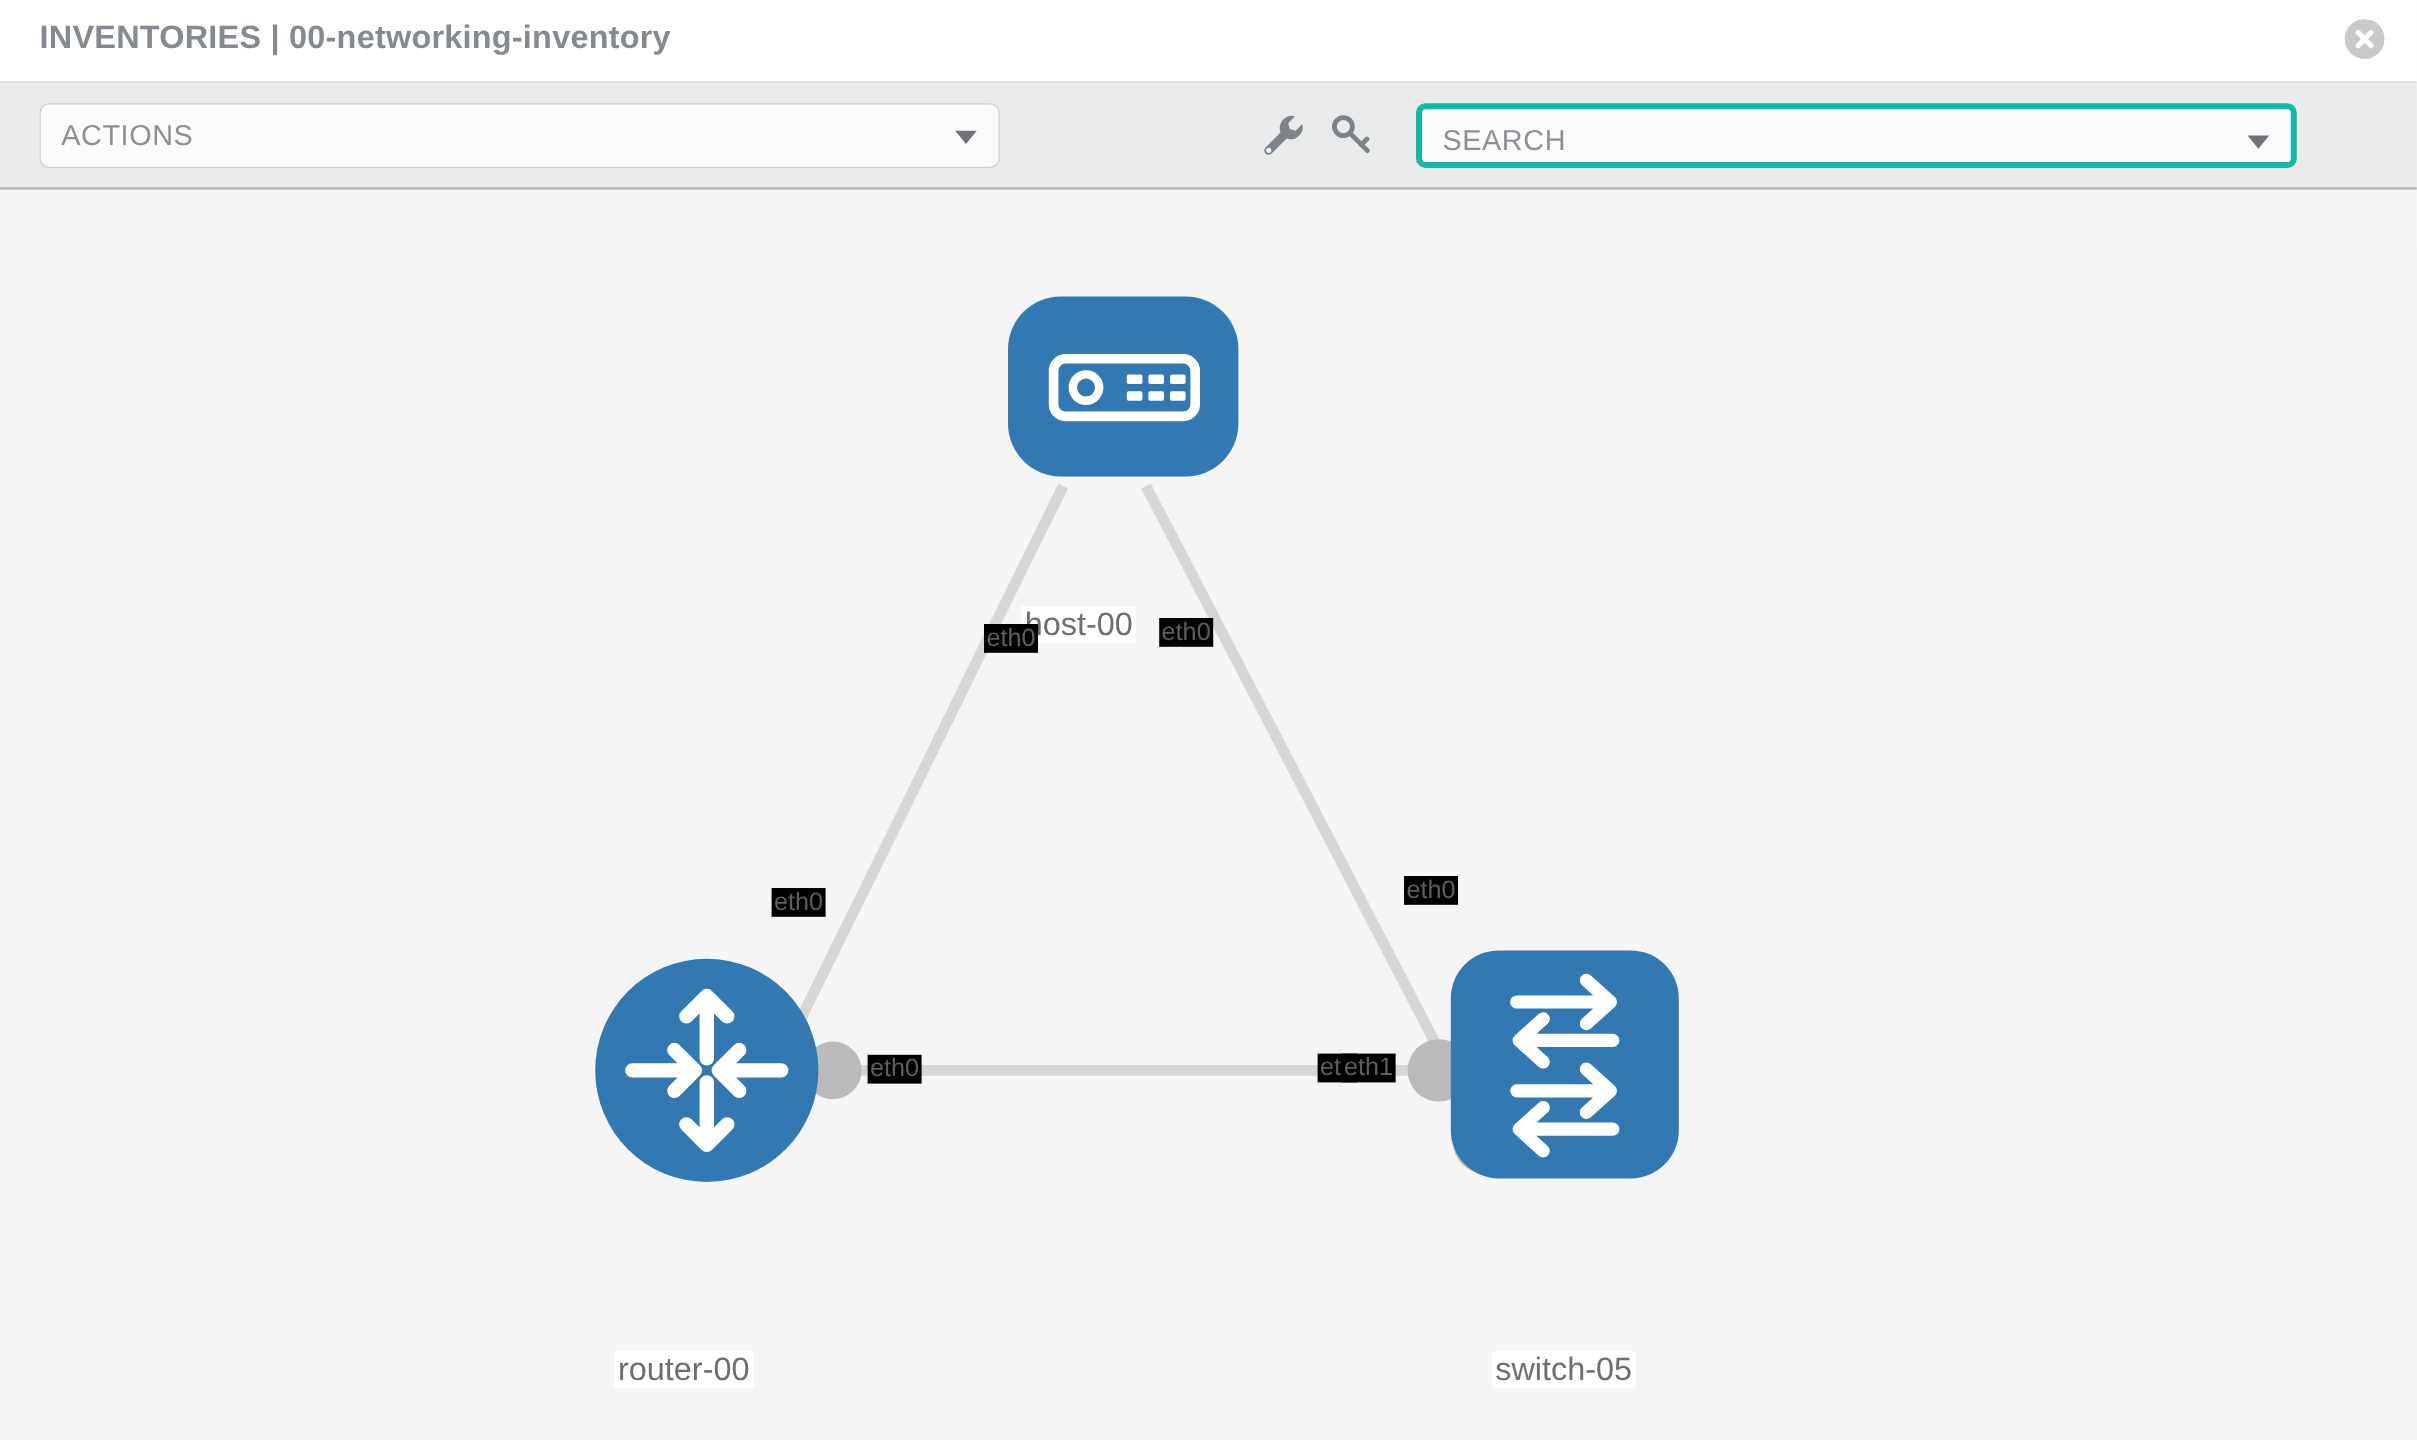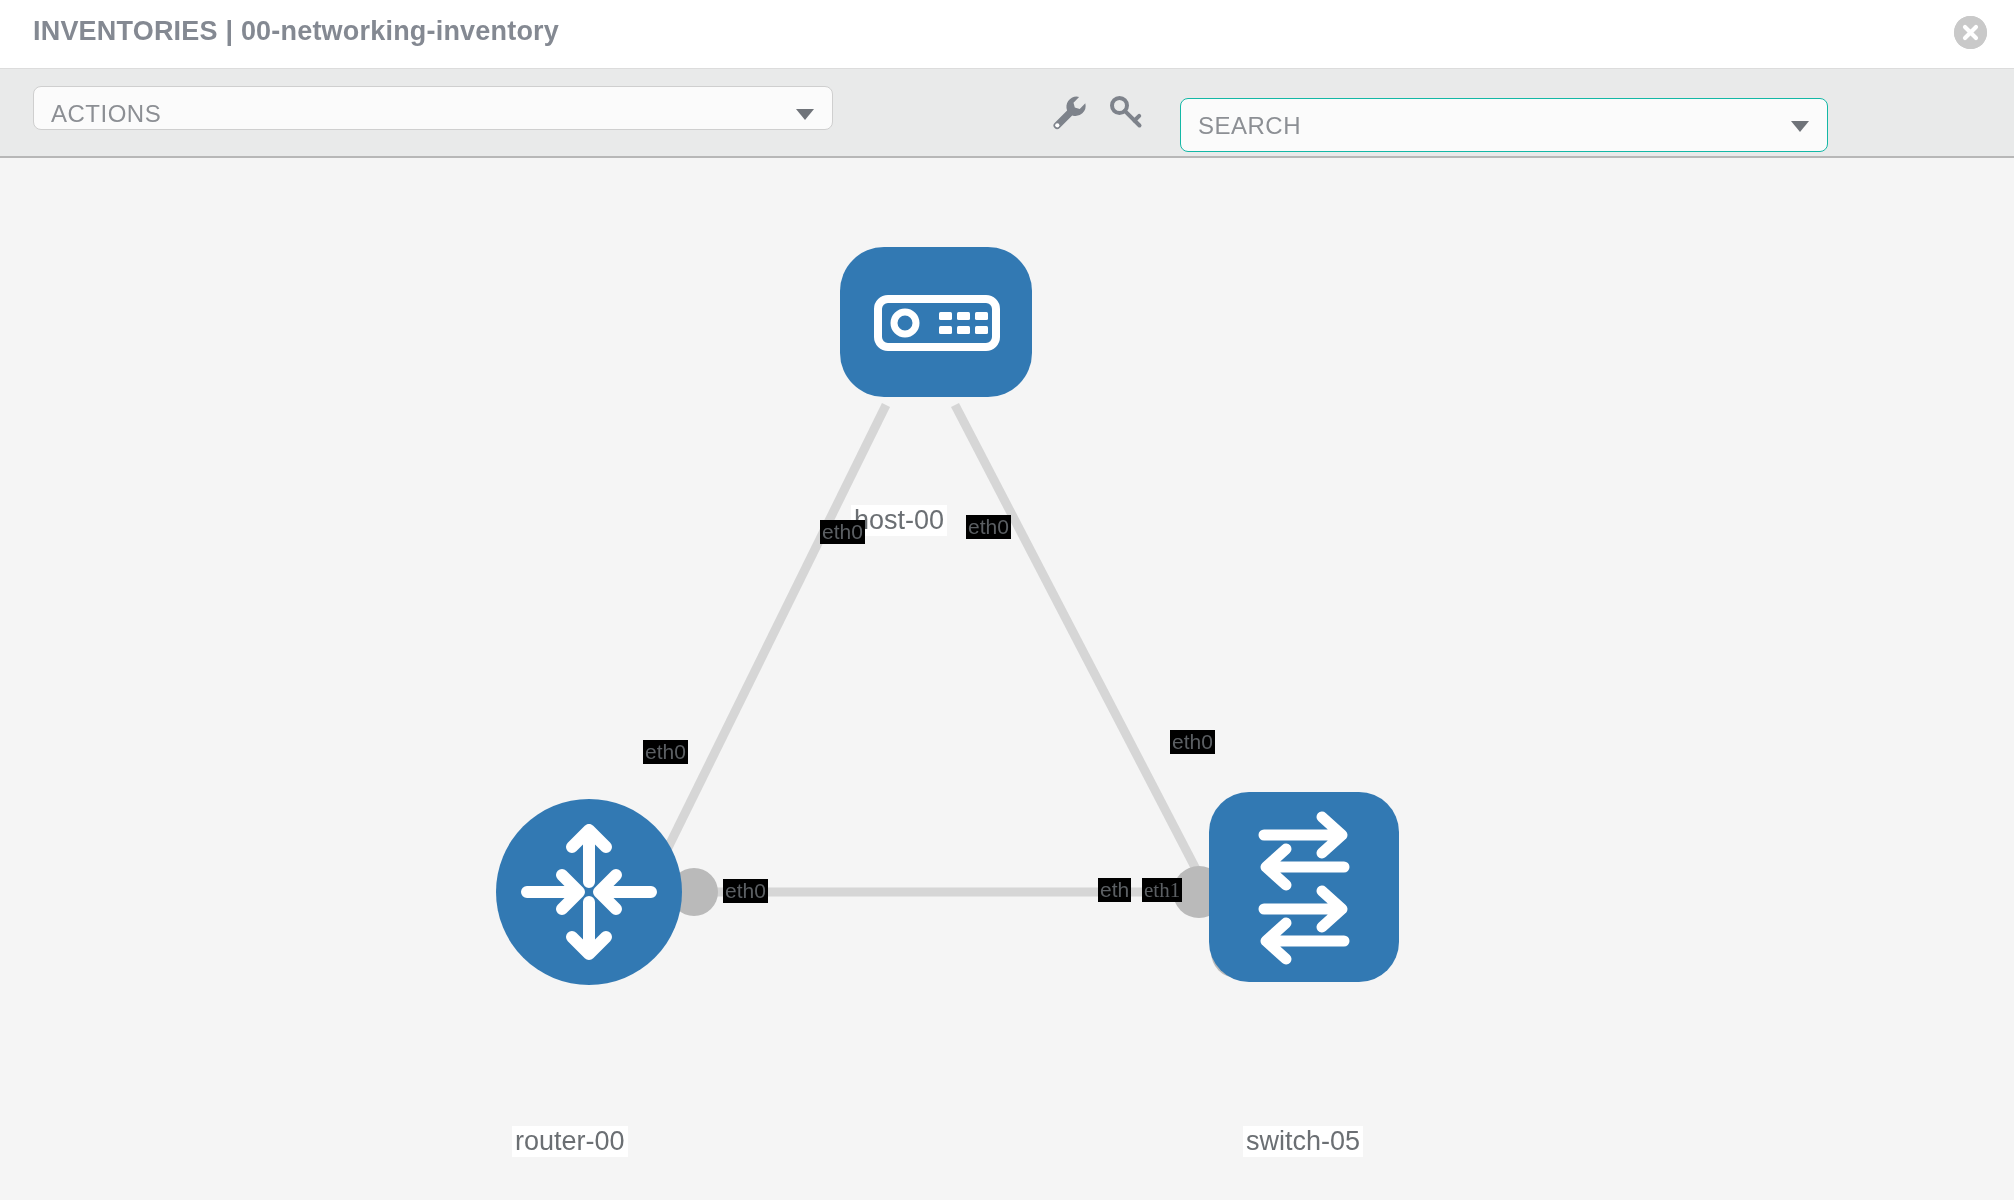--- a/index.html
+++ b/index.html
@@ -63,21 +63,21 @@
     background: #e9eaea;
     border-top: 1px solid #dcdcdc;
     border-bottom: 2px solid #b7b7b7;
     box-sizing: border-box;
   }
   .actions-select {
     position: absolute;
     left: 33px;
     top: 17px;
     width: 800px;
-    height: 44px;
+    height: 54px;
     background: #fbfbfb;
     border: 1px solid #cfcfcf;
     border-radius: 8px;
     box-sizing: border-box;
     cursor: pointer;
   }
   .actions-select .label {
     position: absolute;
     left: 17px;
     top: 13px;
@@ -102,28 +102,27 @@
     height: 42px;
     cursor: pointer;
   }
   .tool-icon.wrench { left: 1048px; }
   .tool-icon.key    { left: 1105px; }
 
   .search-select {
     position: absolute;
     left: 1180px;
     top: 17px;
-    width: 648px;
+    width: 734px;
     height: 54px;
     background: #fbfbfb;
-    border: 1px solid #14b8a6;
+    border: 5px solid #14b8a6;
     border-radius: 8px;
     box-sizing: border-box;
     cursor: text;
-    margin-top: 12px;
   }
   .search-select .label {
     position: absolute;
     left: 17px;
     top: 13px;
     font-size: 24px;
     color: #8c8f94;
     letter-spacing: 0.5px;
     font-stretch: condensed;
   }
@@ -283,16 +282,16 @@
     <div class="port-label" style="left:966px; top:355px;">eth0</div>
 
     <div class="port-label" style="left:643px; top:580px;">eth0</div>
 
     <div class="port-label" style="left:723px; top:719px;">eth0</div>
 
     <div class="port-label" style="left:1170px; top:570px;">eth0</div>
 
     <div class="port-label" style="left:1098px; top:718px;">eth</div>
 
-    <div class="port-label" style="left:1142px; top:718px;font-family:Liberation Serif, serif;">eth1</div>
+    <div class="port-label" style="left:1118px; top:718px;">eth1</div>
 
   </div>
 </div>
 
 </body></html>

